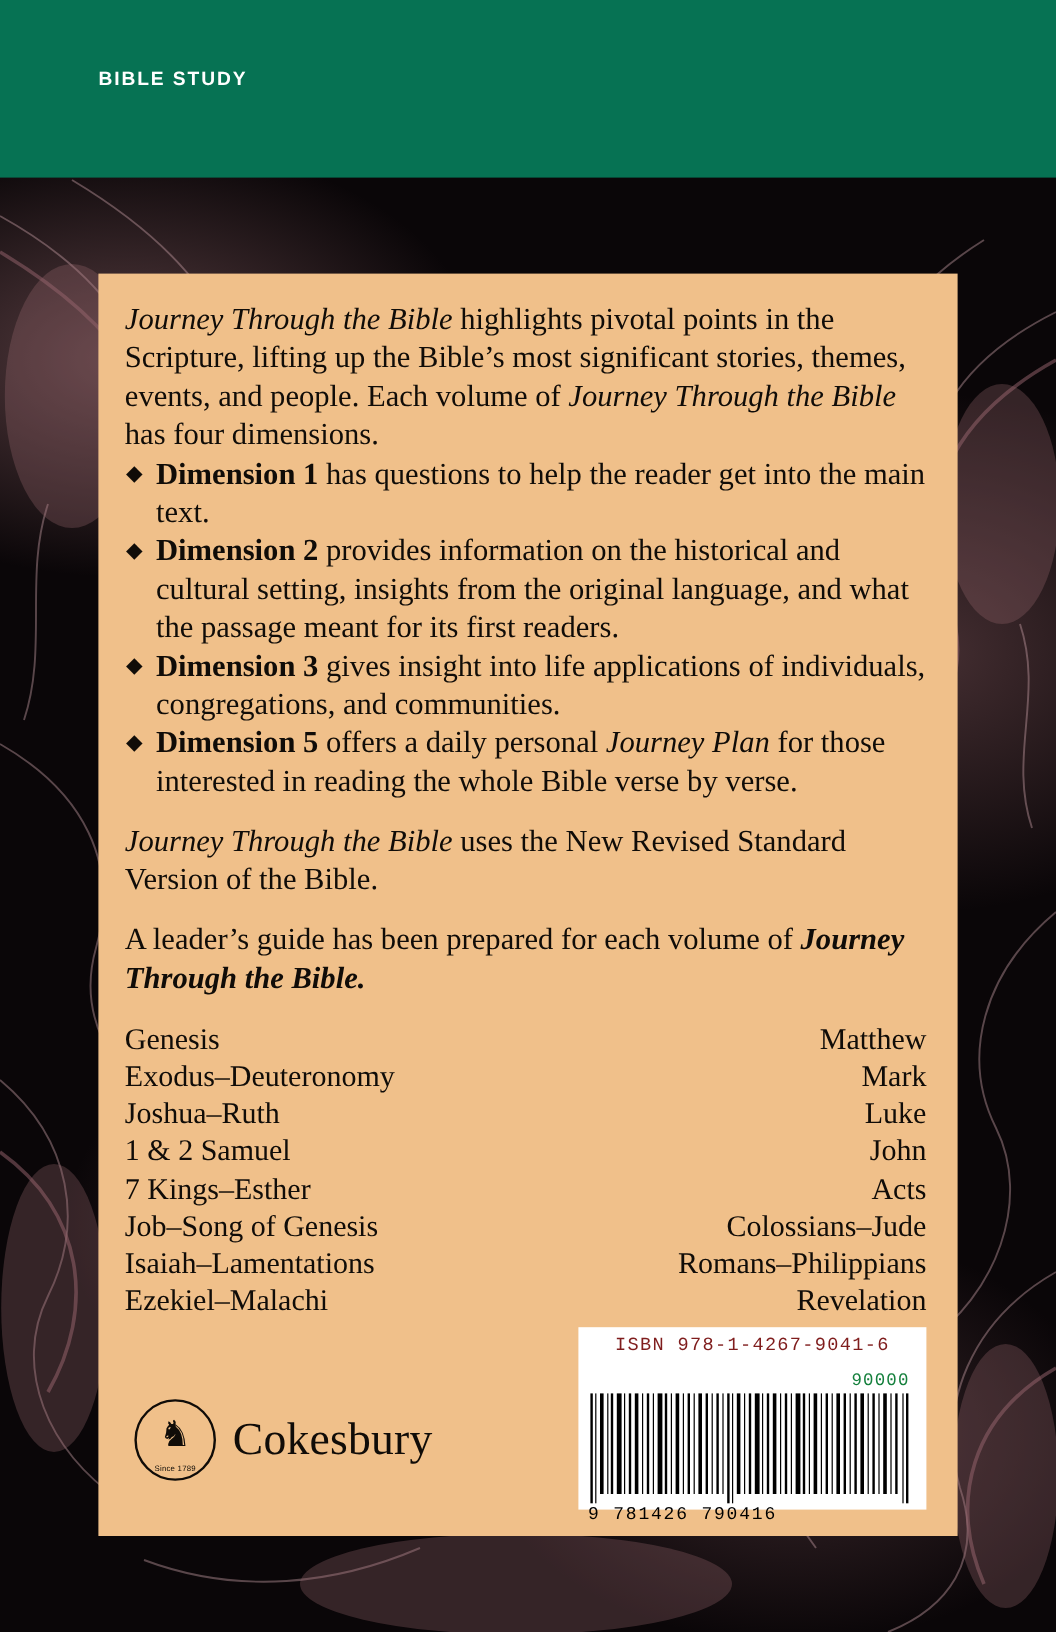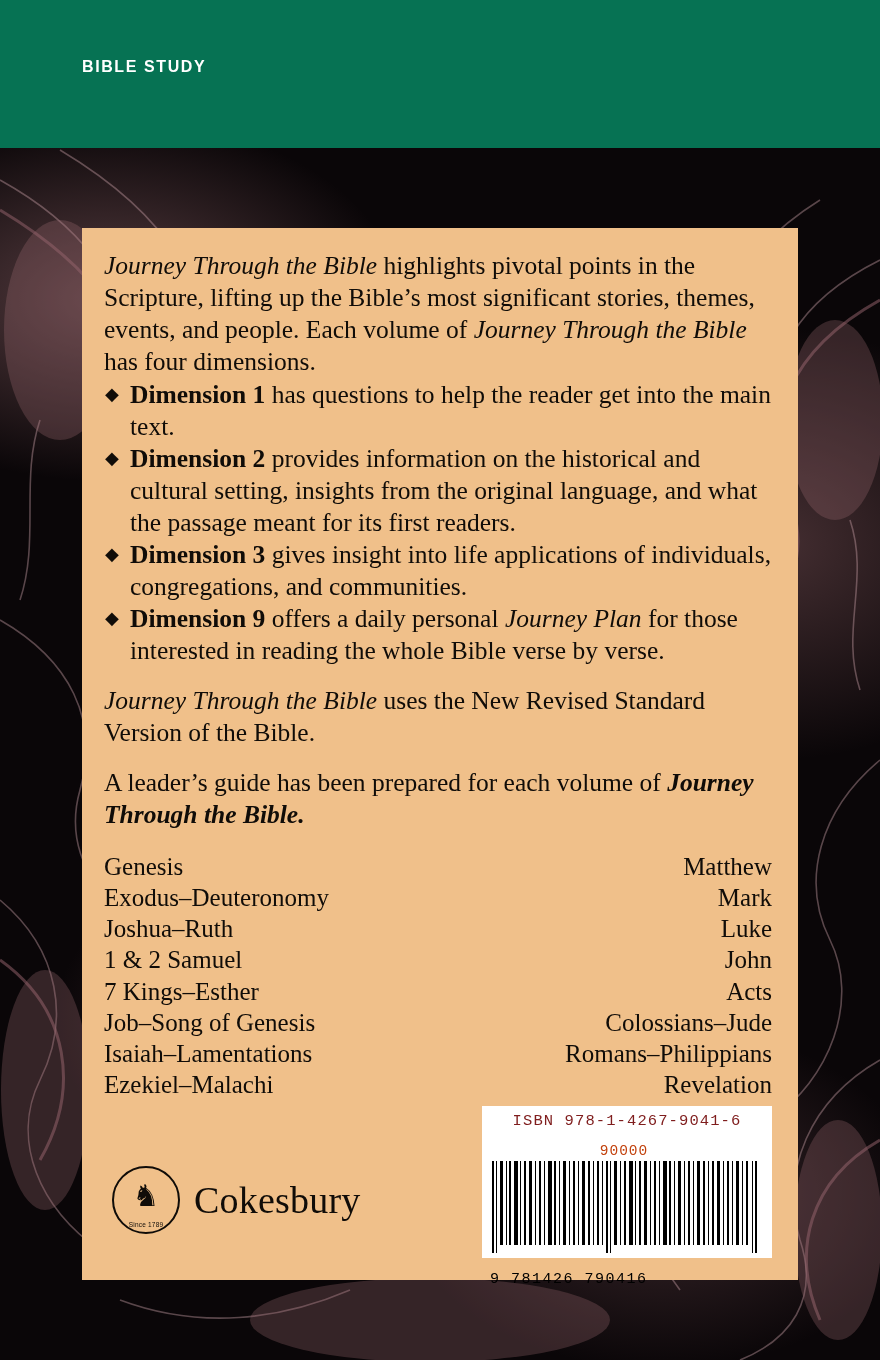--- a/index.html
+++ b/index.html
@@ -172,36 +172,36 @@
     font-size: 15.5px;
     letter-spacing: 1.1px;
     color: #7f1d1d;
     text-align: center;
     margin-bottom: 13px;
   }
   .isbn-sub {
     font-family: "Liberation Mono", monospace;
     font-size: 14.5px;
     letter-spacing: 1px;
-    color: #c2410c;
-    text-align: center;
+    color: #15803d;
+    text-align: right;
     padding-right: 6px;
     margin-bottom: 2px;
   }
   .bars {
     height: 92px;
     width: 100%;
     position: relative;
   }
   .barnum {
     font-family: "Liberation Mono", monospace;
     font-size: 15px;
     letter-spacing: 1.5px;
     color: #000;
-    margin-top: 18px;
+    margin-top: 1px;
   }
 </style>
 </head>
 <body>
 
 <div class="cover">
 
   <svg class="veins" width="880" height="1360" viewBox="0 0 880 1360" preserveAspectRatio="none">
     <g stroke="#c8a0a8" stroke-opacity="0.42" fill="none" stroke-width="1.6">
       <path d="M0,180 C90,230 140,300 120,380 C100,460 170,520 250,540 C330,560 360,640 320,700"></path>
@@ -244,21 +244,21 @@
       <li>
         <span class="bullet">◆</span><b>Dimension 1</b><span> has questions to help the reader get into the main text.</span>
       </li>
       <li>
         <span class="bullet">◆</span><b>Dimension 2</b><span> provides information on the historical and cultural setting, insights from the original language, and what the passage meant for its first readers.</span>
       </li>
       <li>
         <span class="bullet">◆</span><b>Dimension 3</b><span> gives insight into life applications of individuals, congregations, and communities.</span>
       </li>
       <li>
-        <span class="bullet">◆</span><b>Dimension 9</b><span> offers a daily personal </span><i>Journey Plan</i><span> for those interested in reading the whole Bible verse by verse.</span>
+        <span class="bullet">◆</span><b>Dimension 5</b><span> offers a daily personal </span><i>Journey Plan</i><span> for those interested in reading the whole Bible verse by verse.</span>
       </li>
     </ul>
 
     <p class="para"><em>Journey Through the Bible</em><span> uses the New Revised Standard Version of the Bible.</span></p>
 
     <p class="para"><span>A leader’s guide has been prepared for each volume of </span><span class="bi">Journey Through the Bible.</span></p>
 
     <div class="volumes">
       <div class="col left">
         <div>Genesis</div>

